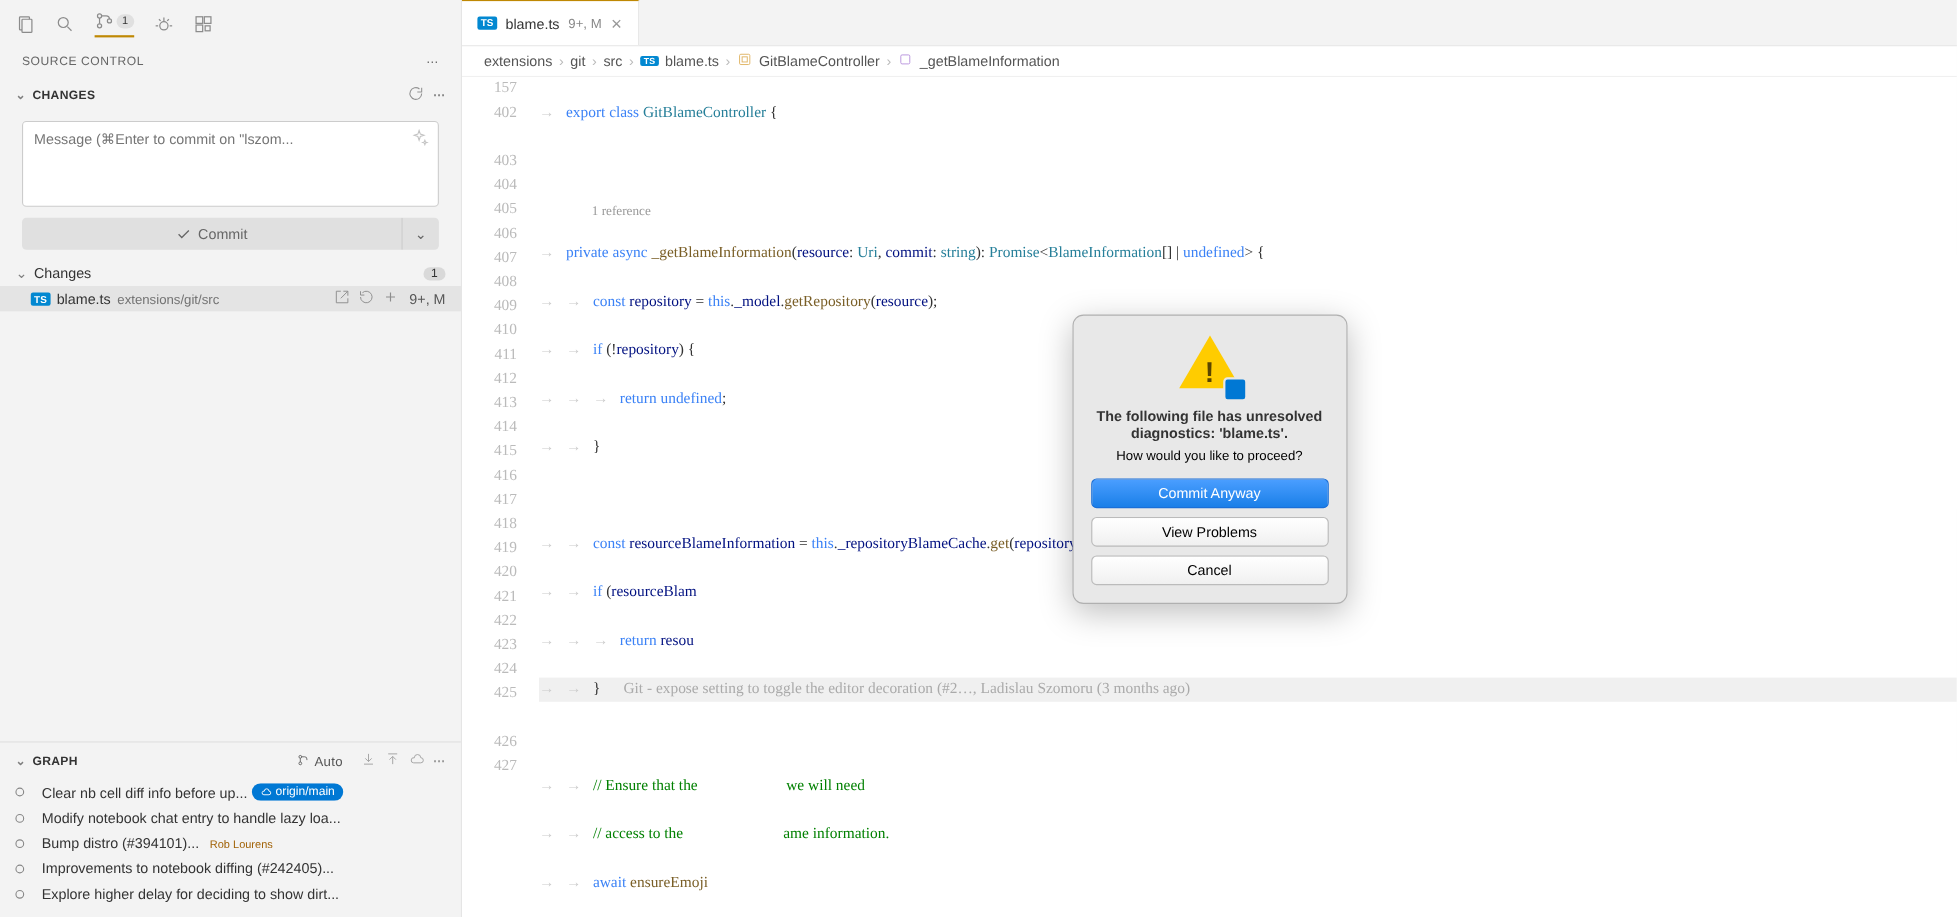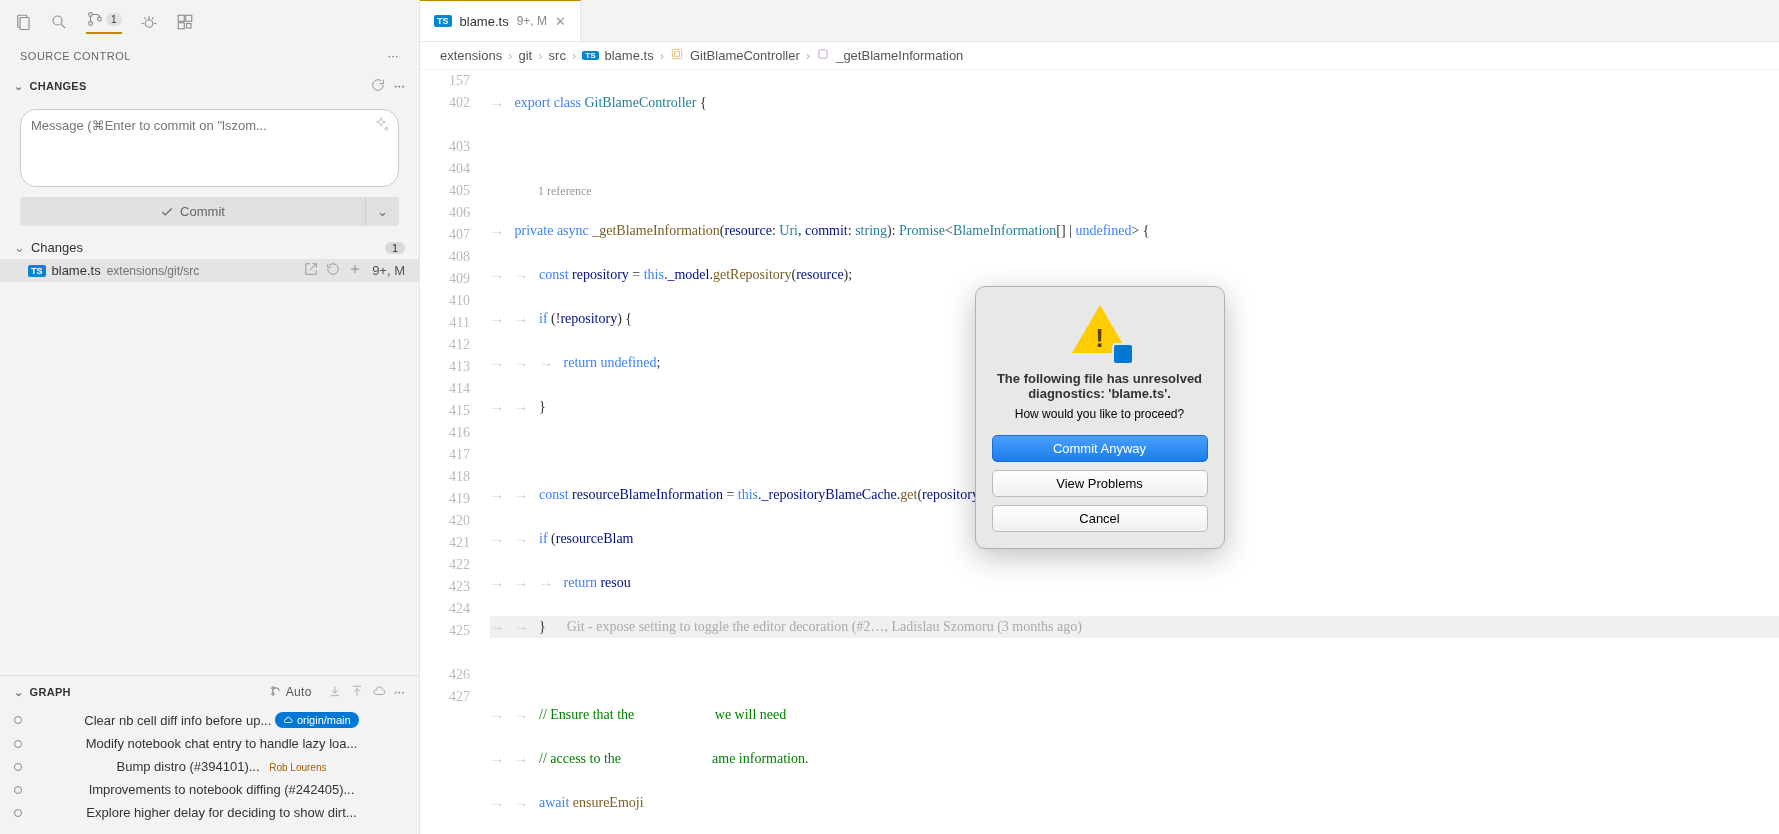--- a/index.html
+++ b/index.html
@@ -61,21 +61,21 @@
     .section-header .action-icon { opacity: 0.6; margin-left: 8px; cursor:pointer; }
     .commit-box {
       margin: 8px 20px 10px 20px;
       display: flex;
       flex-direction: column;
       gap: 10px;
     }
     .commit-input-wrap {
       border: 1px solid #ccc;
       background: #fff;
-      border-radius: 16px;
+      border-radius: 4px;
       min-height: 78px;
       position: relative;
       padding: 8px 34px 8px 10px;
     }
     .commit-input {
       border: none;
       outline: none;
       width: 100%;
       font-size: 13px;
       color: #333;
@@ -175,21 +175,20 @@
     }
     .graph-header .gicon { opacity:0.5; margin-left:8px; cursor:pointer; }
     .commit-list { padding: 0 0 10px 0; }
     .commit-item {
       display: flex;
       align-items: center;
       padding: 4px 14px;
       font-size: 13px;
       gap: 16px;
       cursor:pointer;
-      text-align:center;
     }
     .commit-dot {
       width: 8px; height: 8px;
       border: 1.5px solid #888;
       border-radius: 50%;
       flex-shrink: 0;
     }
     .commit-text { flex:1; white-space:nowrap; overflow:hidden; text-overflow:ellipsis; }
     .commit-author { color:#a16207; font-size:10px; margin-left:6px; }
     .branch-pill {

